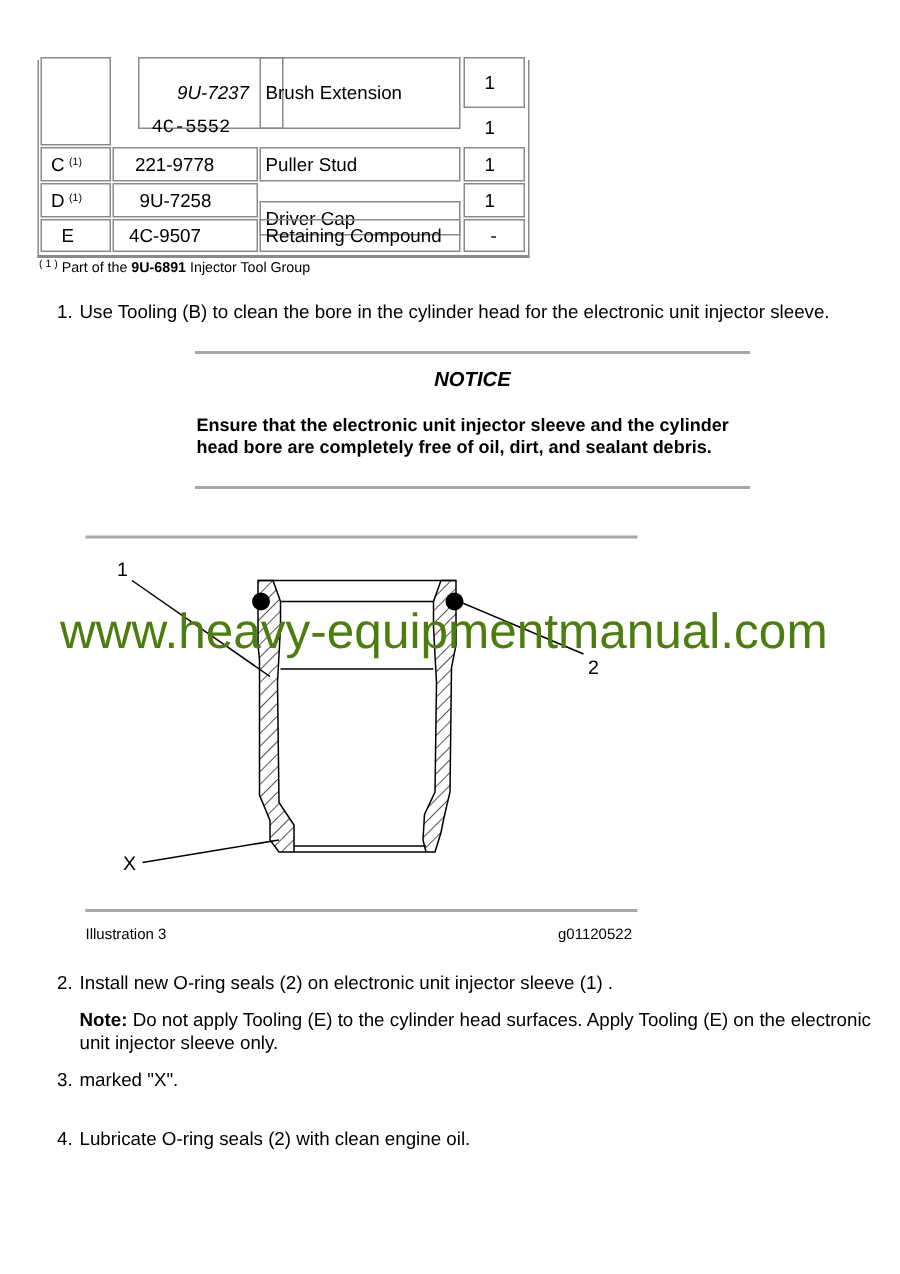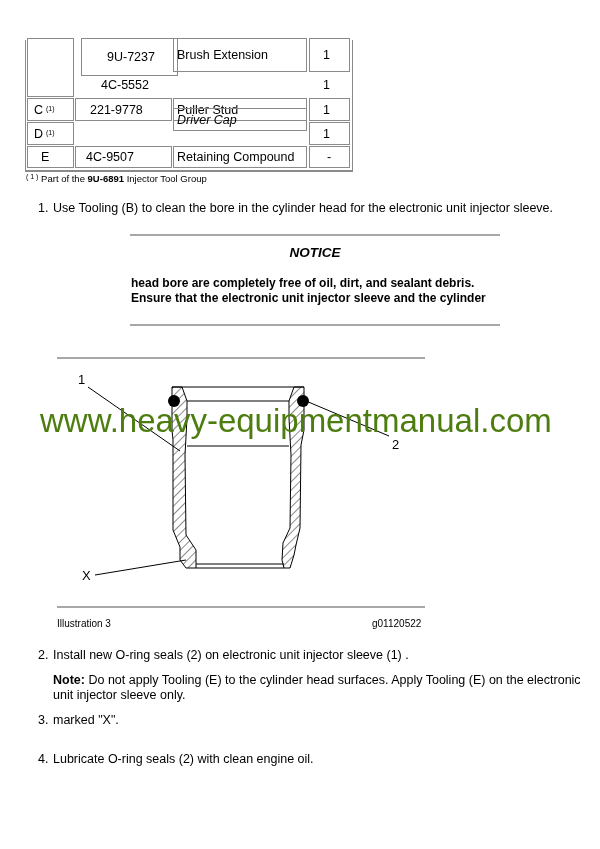--- a/index.html
+++ b/index.html
@@ -29,33 +29,33 @@
                  font-size: 12px; line-height: 15px; }
   .caption { position: absolute; font-size: 10px; top: 618px; }
   .watermark { position: absolute; left: 40px; top: 402px; color: #4d7c0f; font-size: 33px;
                letter-spacing: 0px; white-space: nowrap; }
 </style>
 </head>
 <body>
 
 <div class="tool-table">
 
-  <div class="cell" style="left:55px;top:-2px;width:97px;height:38px;">
+  <div class="cell" style="left:66px;top:-2px;width:97px;height:48px;font-style:italic;">
     <span class="t" style="left:25px;">9U-7237</span>
     </div>
-  <div class="cell" style="left:147px;top:-2px;width:134px;height:34px;">
+  <div class="cell" style="left:147px;top:-2px;width:134px;height:48px;">
     <span class="t" style="left:3px;">Brush Extension</span>
     </div>
   <div class="cell" style="left:283px;top:-2px;width:41px;height:34px;">
     <span class="t" style="left:13px;">1</span>
     </div>
 
   <div class="cell" style="left:1px;top:-2px;width:47px;height:59px;"></div>
 
-  <div class="cell noborder" style="left:49px;top:32px;width:97px;height:25px;">
+  <div class="cell noborder" style="left:49px;top:32px;width:97px;height:25px;font-family:Liberation Mono, monospace;">
     <span class="t" style="left:25px;">4C-5552</span>
     </div>
   <div class="cell noborder" style="left:283px;top:32px;width:41px;height:25px;">
     <span class="t" style="left:13px;">1</span>
     </div>
 
   <div class="cell" style="left:1px;top:58px;width:47px;height:23px;">
     <span class="t" style="left:6px;"><span>C</span><span class="sup">(1)</span></span>
     </div>
   <div class="cell" style="left:49px;top:58px;width:97px;height:23px;">
@@ -64,21 +64,24 @@
   <div class="cell" style="left:147px;top:58px;width:134px;height:23px;">
     <span class="t" style="left:3px;">Puller Stud</span>
     </div>
   <div class="cell" style="left:283px;top:58px;width:41px;height:23px;">
     <span class="t" style="left:13px;">1</span>
     </div>
 
   <div class="cell" style="left:1px;top:82px;width:47px;height:23px;">
     <span class="t" style="left:6px;"><span>D</span><span class="sup">(1)</span></span>
     </div>
-  <div class="cell" style="left:147px;top:68px;width:134px;height:23px;font-style:italic;">
+  <div class="cell" style="left:49px;top:82px;width:97px;height:23px;">
+    <span class="t" style="left:17px;">9U-7258</span>
+    </div>
+  <div class="cell" style="left:147px;top:94px;width:134px;height:23px;">
     <span class="t" style="left:3px;">Driver Cap</span>
     </div>
   <div class="cell" style="left:283px;top:82px;width:41px;height:23px;">
     <span class="t" style="left:13px;">1</span>
     </div>
 
   <div class="cell" style="left:1px;top:106px;width:47px;height:22px;">
     <span class="t" style="left:13px;">E</span>
     </div>
   <div class="cell" style="left:49px;top:106px;width:97px;height:22px;">
@@ -100,22 +103,22 @@
 </div>
 
 <div class="step" style="left:38px;top:201px;width:560px;">
   <span class="num">1.</span>
   <span class="txt">Use Tooling (B) to clean the bore in the cylinder head for the electronic unit injector sleeve.</span>
 </div>
 
 <div class="rule" style="left:130px;top:234px;width:370px;"></div>
 <div class="notice-title">NOTICE</div>
 <div class="notice-body">
+  <div>Ensure that the electronic unit injector sleeve and the cylinder</div>
   <div>head bore are completely free of oil, dirt, and sealant debris.</div>
-  <div>Ensure that the electronic unit injector sleeve and the cylinder</div>
 </div>
 <div class="rule" style="left:130px;top:324px;width:370px;"></div>
 
 <div class="rule" style="left:57px;top:357px;width:368px;"></div>
 
 <svg class="abs" style="left:0;top:0;" width="600" height="849" viewBox="0 0 600 849">
   <defs>
     <pattern id="hatch" patternUnits="userSpaceOnUse" width="6" height="6" patternTransform="rotate(45)">
       <line x1="0" y1="0" x2="0" y2="6" stroke="#000" stroke-width="0.9"></line>
     </pattern>

